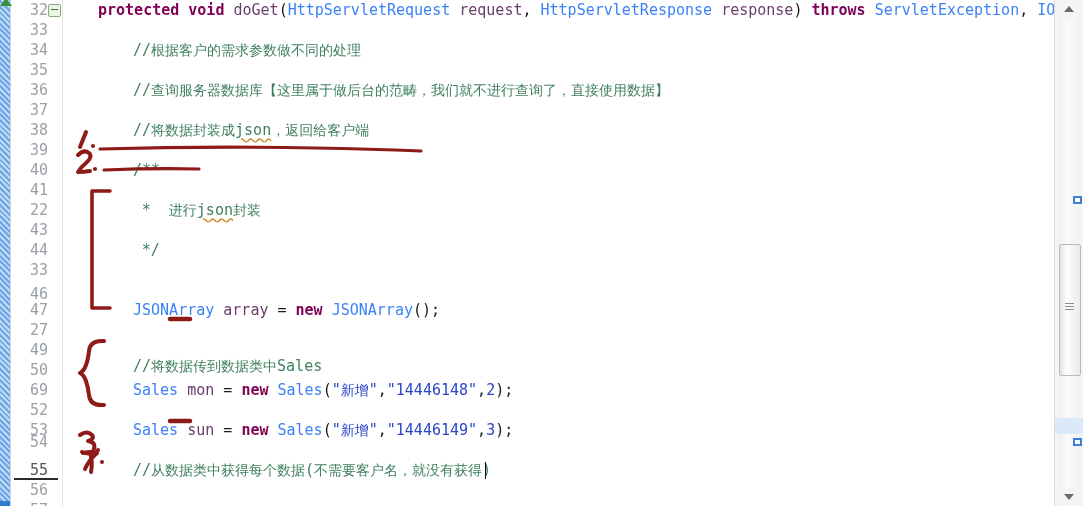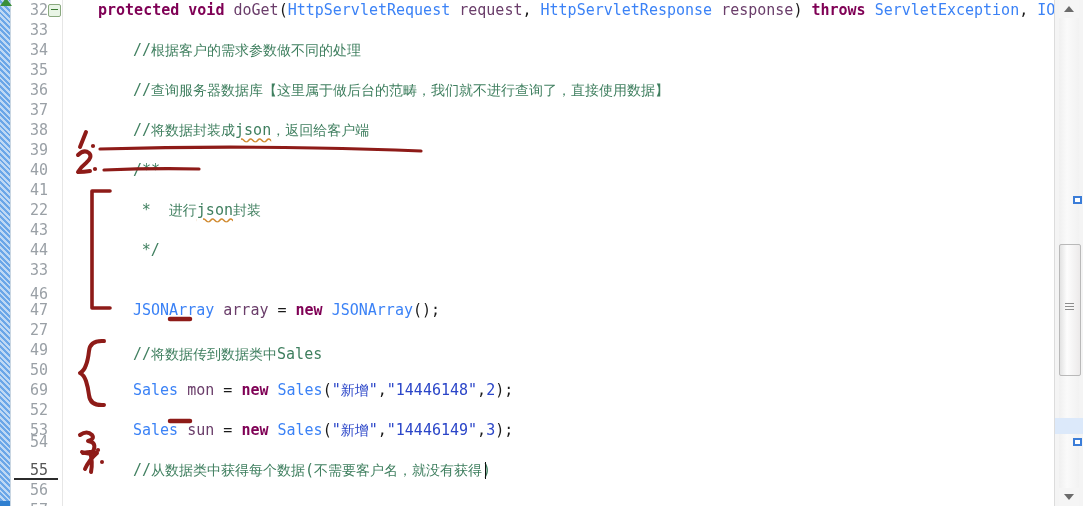--- a/index.html
+++ b/index.html
@@ -174,21 +174,21 @@
 
   <div class="code" id="code">
       <div class="line" style="top:0px"><span class="pad" style="width:35px"></span><span class="kw">protected</span> <span class="kw">void</span> <span class="var">doGet</span><span class="punc">(</span><span class="typ">HttpServletRequest</span> <span class="var">request</span><span class="punc">,</span> <span class="typ">HttpServletResponse</span> <span class="var">response</span><span class="punc">)</span> <span class="kw">throws</span> <span class="typ">ServletException</span><span class="punc">,</span> <span class="typ">IOExce</span></div>
       <div class="line" style="top:20px"><span class="pad" style="width:70px"></span><span class="cmt">//<span class="cn">根</span><span class="cn">据</span><span class="cn">客</span><span class="cn">户</span><span class="cn">的</span><span class="cn">需</span><span class="cn">求</span><span class="cn">参</span><span class="cn">数</span><span class="cn">做</span><span class="cn">不</span><span class="cn">同</span><span class="cn">的</span><span class="cn">处</span><span class="cn">理</span></span></div>
       <div class="line" style="top:40px"><span class="pad" style="width:70px"></span><span class="cmt">//<span class="cn">查</span><span class="cn">询</span><span class="cn">服</span><span class="cn">务</span><span class="cn">器</span><span class="cn">数</span><span class="cn">据</span><span class="cn">库</span><span class="cn">【</span><span class="cn">这</span><span class="cn">里</span><span class="cn">属</span><span class="cn">于</span><span class="cn">做</span><span class="cn">后</span><span class="cn">台</span><span class="cn">的</span><span class="cn">范</span><span class="cn">畴</span><span class="cn">，</span><span class="cn">我</span><span class="cn">们</span><span class="cn">就</span><span class="cn">不</span><span class="cn">进</span><span class="cn">行</span><span class="cn">查</span><span class="cn">询</span><span class="cn">了</span><span class="cn">，</span><span class="cn">直</span><span class="cn">接</span><span class="cn">使</span><span class="cn">用</span><span class="cn">数</span><span class="cn">据</span><span class="cn">】</span></span></div>
       <div class="line" style="top:60px"><span class="pad" style="width:70px"></span><span class="cmt">//<span class="cn">将</span><span class="cn">数</span><span class="cn">据</span><span class="cn">封</span><span class="cn">装</span><span class="cn">成</span><span class="spell">json</span><span class="cn">，</span><span class="cn">返</span><span class="cn">回</span><span class="cn">给</span><span class="cn">客</span><span class="cn">户</span><span class="cn">端</span></span></div>
       <div class="line" style="top:80px"><span class="pad" style="width:70px"></span><span class="jdoc">/**</span></div>
       <div class="line" style="top:100px"><span class="pad" style="width:78.75px"></span><span class="jdoc">*  <span class="cn">进</span><span class="cn">行</span><span class="spell">json</span><span class="cn">封</span><span class="cn">装</span></span></div>
       <div class="line" style="top:120px"><span class="pad" style="width:78.75px"></span><span class="jdoc">*/</span></div>
       <div class="line" style="top:160px"><span class="pad" style="width:70px"></span><span class="typ">JSONArray</span> <span class="var">array</span> <span class="punc">=</span> <span class="kw">new</span> <span class="typ">JSONArray</span><span class="punc">();</span></div>
-      <div class="line" style="top:184px"><span class="pad" style="width:70px"></span><span class="cmt">//<span class="cn">将</span><span class="cn">数</span><span class="cn">据</span><span class="cn">传</span><span class="cn">到</span><span class="cn">数</span><span class="cn">据</span><span class="cn">类</span><span class="cn">中</span>Sales</span></div>
+      <div class="line" style="top:196px"><span class="pad" style="width:70px"></span><span class="cmt">//<span class="cn">将</span><span class="cn">数</span><span class="cn">据</span><span class="cn">传</span><span class="cn">到</span><span class="cn">数</span><span class="cn">据</span><span class="cn">类</span><span class="cn">中</span>Sales</span></div>
       <div class="line" style="top:200px"><span class="pad" style="width:70px"></span><span class="typ">Sales</span> <span class="var">mon</span> <span class="punc">=</span> <span class="kw">new</span> <span class="typ">Sales</span><span class="punc">(</span><span class="str">"<span class="cn">新</span><span class="cn">增</span>"</span><span class="punc">,</span><span class="str">"14446148"</span><span class="punc">,</span><span class="num">2</span><span class="punc">);</span></div>
       <div class="line" style="top:220px"><span class="pad" style="width:70px"></span><span class="typ">Sales</span> <span class="var">sun</span> <span class="punc">=</span> <span class="kw">new</span> <span class="typ">Sales</span><span class="punc">(</span><span class="str">"<span class="cn">新</span><span class="cn">增</span>"</span><span class="punc">,</span><span class="str">"14446149"</span><span class="punc">,</span><span class="num">3</span><span class="punc">);</span></div>
       <div class="line" style="top:240px"><span class="pad" style="width:70px"></span><span class="cmt">//<span class="cn">从</span><span class="cn">数</span><span class="cn">据</span><span class="cn">类</span><span class="cn">中</span><span class="cn">获</span><span class="cn">得</span><span class="cn">每</span><span class="cn">个</span><span class="cn">数</span><span class="cn">据</span>(<span class="cn">不</span><span class="cn">需</span><span class="cn">要</span><span class="cn">客</span><span class="cn">户</span><span class="cn">名</span><span class="cn">，</span><span class="cn">就</span><span class="cn">没</span><span class="cn">有</span><span class="cn">获</span><span class="cn">得</span>)</span></div>
     </div>
   <div class="caret-bar" id="caret" style="left: 485.219px; top: 462px;"></div>
 
   <div class="vscroll">
     <div class="track"></div>
     <div class="hlband" style="top:418px"></div>
     <div class="arrow up">

